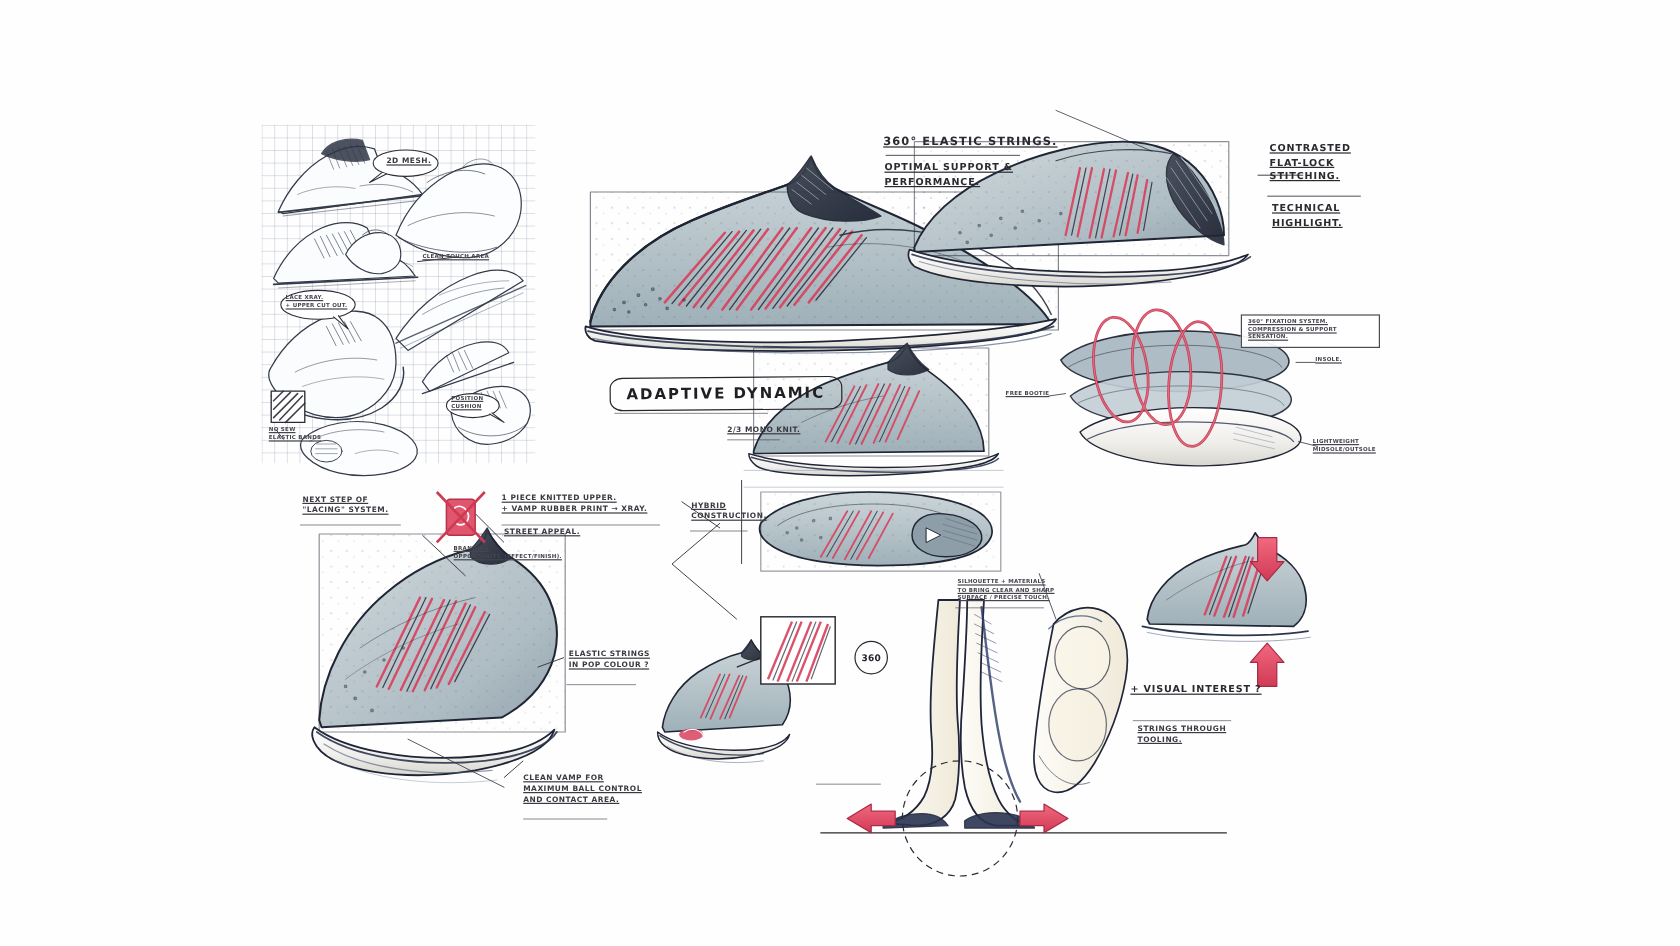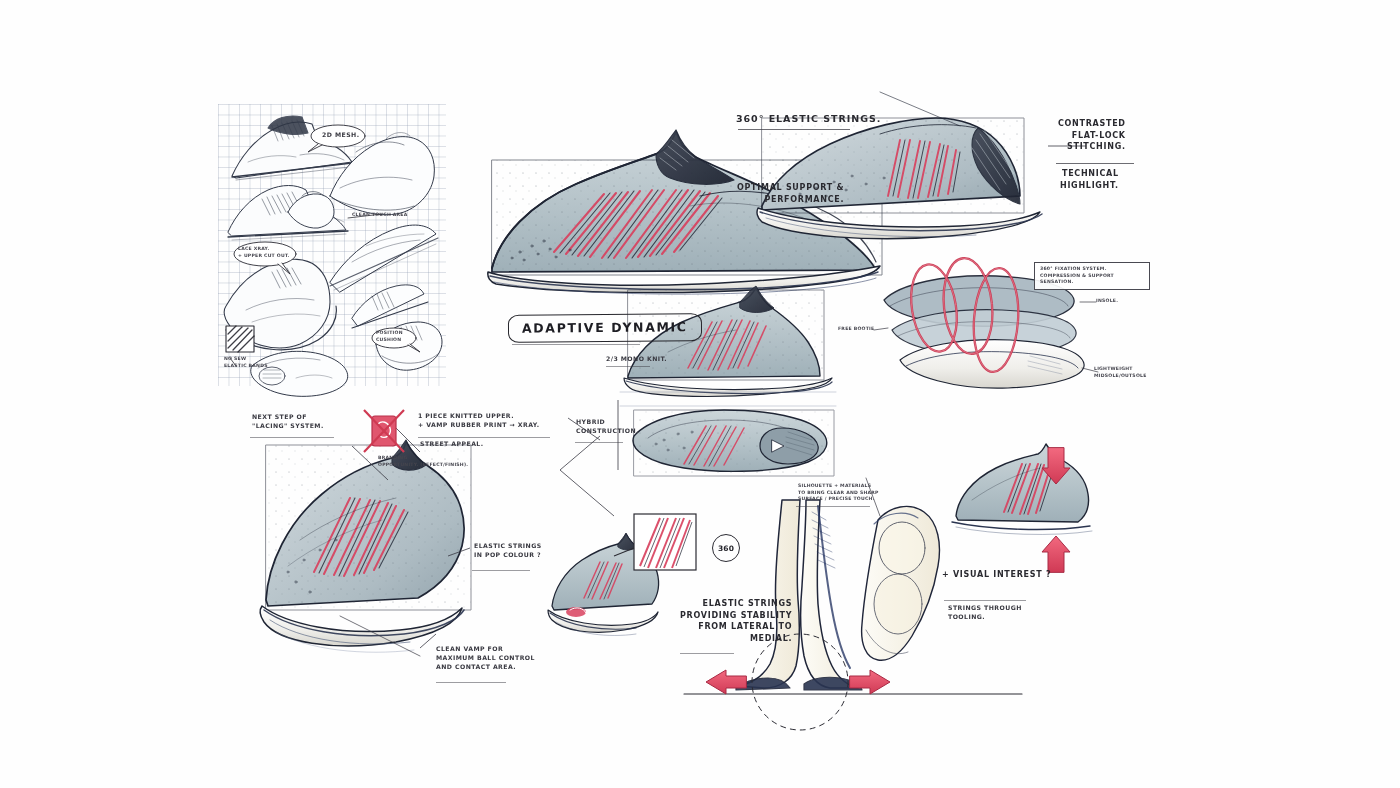--- a/index.html
+++ b/index.html
@@ -15,23 +15,24 @@
   
   .note{
     position:absolute;
     font-family:"DejaVu Sans", sans-serif;
     color:#2a2a30;
     letter-spacing:0.06em;
     line-height:1.45;
     text-transform:uppercase;
     white-space:pre-line;
     transform-origin:left top;
+    text-decoration:underline;
   }
   .note.n-lg{font-size:9.5px;font-weight:600;letter-spacing:.1em;}
-  .note.n-md{font-size:8px;font-weight:600;letter-spacing:.09em;text-align:right;}
+  .note.n-md{font-size:8px;font-weight:600;letter-spacing:.09em;}
   .note.n-sm{font-size:6.2px;font-weight:600;letter-spacing:.07em;color:#3a3a42;}
   .note.n-xs{font-size:4.6px;font-weight:600;letter-spacing:.05em;color:#45454e;}
   .rule{position:absolute;height:1px;background:#3c3c44;opacity:.75;}
   .rule.thin{height:1px;opacity:.5;}
 
   .title-box{
     position:absolute;
     border:1.6px solid #26262c;
     border-radius:11px/9px;
     padding:5px 13px 6px 13px;
@@ -632,21 +633,21 @@
       <path d="M378,424 C382,420 388,422 390,428 C392,434 386,440 380,436" stroke="#ffffff" stroke-width="1.4" fill="none"></path>
       <g stroke="#cf3a52" stroke-width="2.2">
         <path d="M364,410 L404,452"></path>
           <path d="M404,410 L364,452"></path>
       </g>
     </g>
   </svg>
 
   <div class="note n-lg" style="left:736px;top:112px;">360° ELASTIC STRINGS.</div>
   <div class="rule" style="left:738px;top:129px;width:112px;"></div>
-  <div class="note n-md" style="left:737px;top:134px;margin-top:48px;">OPTIMAL SUPPORT &amp;
+  <div class="note n-md" style="left:737px;top:134px;">OPTIMAL SUPPORT &amp;
 PERFORMANCE.</div>
 
   <div class="note n-md" style="left:1058px;top:118px;">CONTRASTED
 FLAT-LOCK
 STITCHING.</div>
   <div class="rule" style="left:1056px;top:163px;width:78px;"></div>
   <div class="note n-md" style="left:1060px;top:168px;">TECHNICAL
 HIGHLIGHT.</div>
 
   <div class="callout-box" style="left:1034px;top:262px;width:104px;">
@@ -688,24 +689,20 @@
 
   <div class="badge360" style="left:692px;top:534px;">
     <span>360</span>
   </div>
 
   <div class="note n-sm" style="left:436px;top:645px;">CLEAN VAMP FOR
 MAXIMUM BALL CONTROL
 AND CONTACT AREA.</div>
   <div class="rule thin" style="left:436px;top:682px;width:70px;"></div>
 
-  <div class="note n-md" style="left:680px;top:598px;">ELASTIC STRINGS
-PROVIDING STABILITY
-FROM LATERAL TO
-MEDIAL.</div>
   <div class="rule thin" style="left:680px;top:653px;width:54px;"></div>
 
   <div class="note n-xs" style="left:798px;top:483px;">SILHOUETTE + MATERIALS
 TO BRING CLEAR AND SHARP
 SURFACE / PRECISE TOUCH.</div>
   <div class="rule thin" style="left:796px;top:506px;width:74px;"></div>
 
   <div class="note n-md" style="left:942px;top:569px;">+ VISUAL INTEREST ?</div>
   <div class="rule thin" style="left:944px;top:600px;width:82px;"></div>
   <div class="note n-sm" style="left:948px;top:604px;">STRINGS THROUGH

